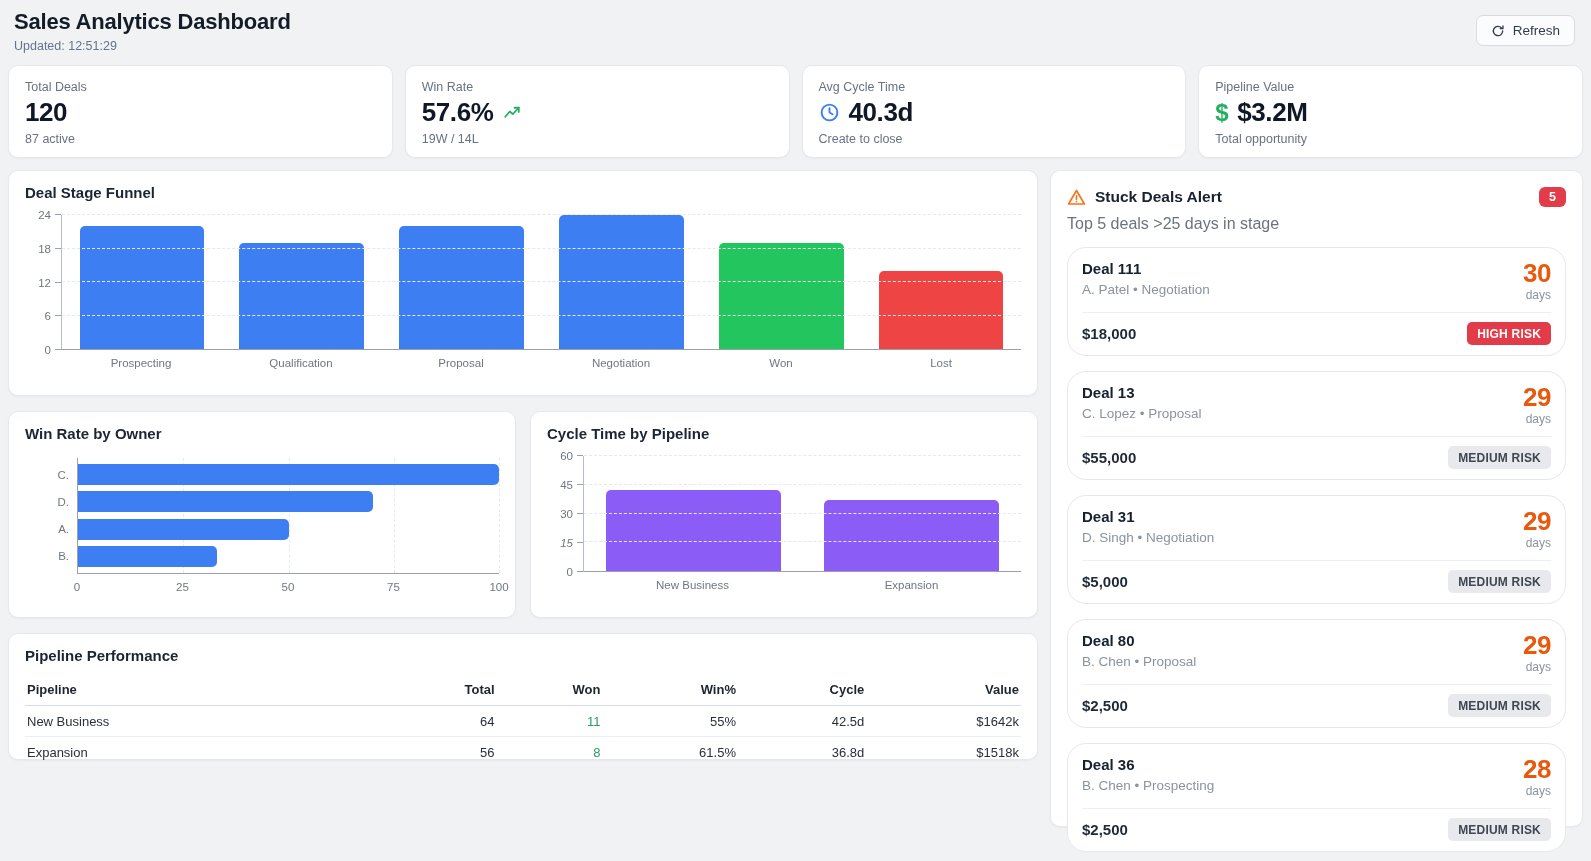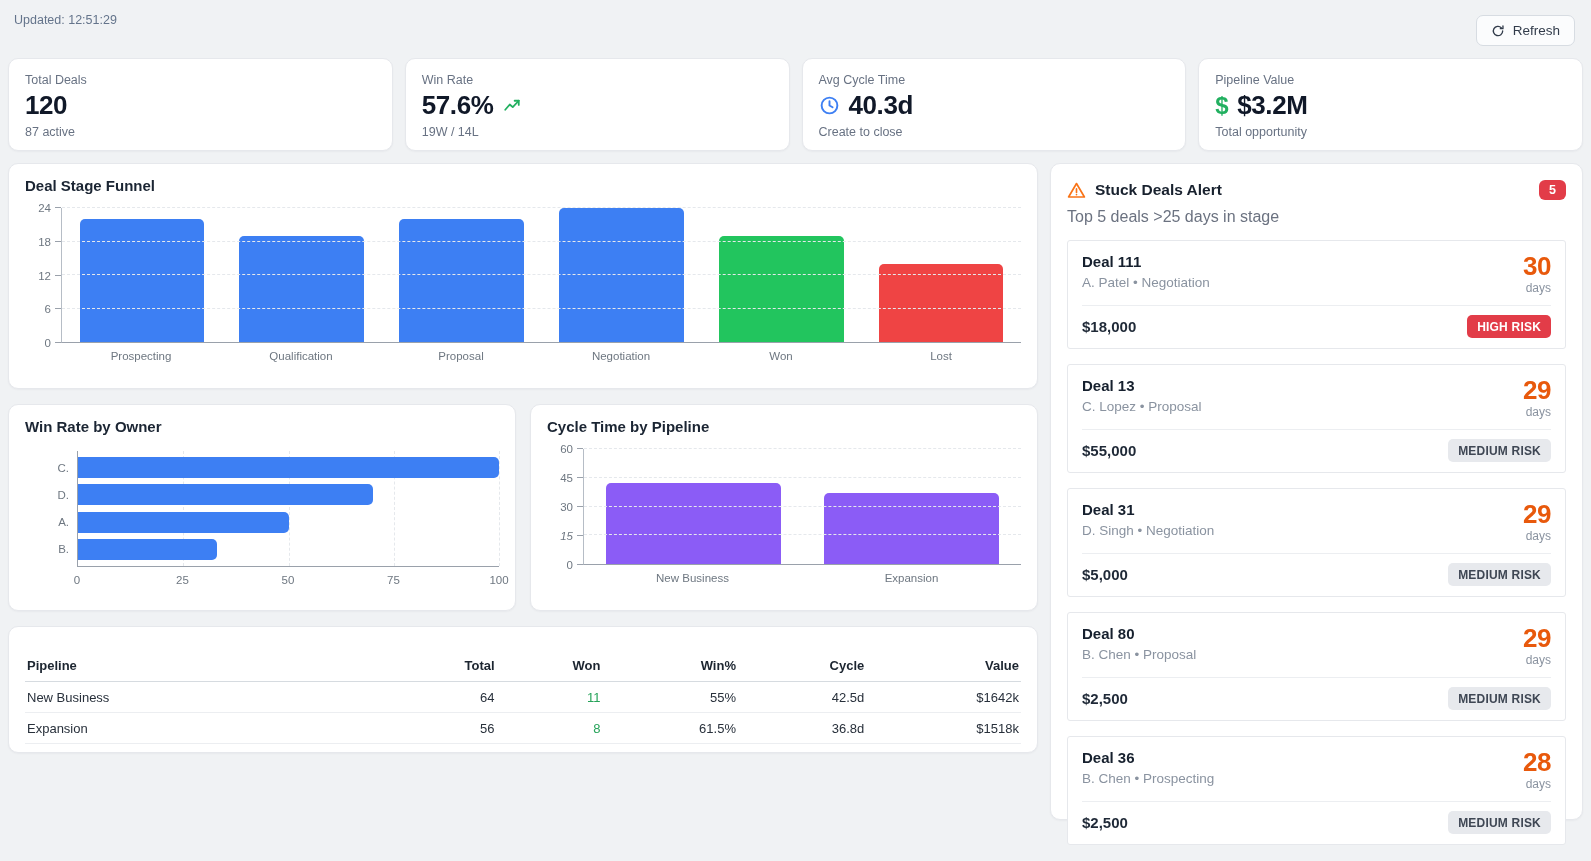--- a/index.html
+++ b/index.html
@@ -76,40 +76,41 @@
   .perf td:first-child { text-align: left; }
   .perf td.won-cell { color: #27a35a; }
 
   
   .stuck-panel { height: 657px; padding: 16px; }
   .stuck-header { display: flex; align-items: center; gap: 9px; }
   .stuck-title { font-size: 15.5px; font-weight: 700; color: #18212e; flex: 1; }
   .count-badge { background: #e23c48; color: #fff; font-size: 12.5px; font-weight: 700; padding: 3px 10px; border-radius: 6px; }
   .stuck-sub { font-size: 16px; color: #6b7280; margin-top: 8px; }
   .deal-list { display: flex; flex-direction: column; gap: 15px; margin-top: 14px; }
-  .deal { border: 1px solid #e6e8ec; border-radius: 3px; padding: 12px 14px 10px; background: #fff; }
+  .deal { border: 1px solid #e6e8ec; border-radius: 19px; padding: 12px 14px 10px; background: #fff; }
   .deal-top { display: flex; justify-content: space-between; align-items: flex-start; }
   .deal-id { font-size: 15px; font-weight: 700; color: #16202e; }
   .deal-meta { font-size: 13.5px; color: #8a93a0; margin-top: 5px; }
   .deal-days-wrap { text-align: right; }
   .deal-days { font-size: 26px; font-weight: 700; color: #e8590c; line-height: 1; letter-spacing: -0.5px; }
   .deal-days-label { font-size: 12px; color: #8a93a0; margin-top: 2px; }
   .deal-bottom { display: flex; justify-content: space-between; align-items: center; border-top: 1px solid #eceef1; margin-top: 10px; padding-top: 9px; }
   .deal-value { font-size: 15px; font-weight: 600; color: #1f2937; }
   .risk-badge { font-size: 12px; font-weight: 700; padding: 4.5px 10px; border-radius: 5px; letter-spacing: 0.2px; }
   .risk-high { background: #e23c48; color: #fff; }
   .risk-medium { background: #e7e9ed; color: #3f4754; }
 </style>
 </head>
 <body>
 
 <div class="page">
 
   <div class="header">
     <div>
+      <div class="page-title">Sales Analytics Dashboard</div>
       <div class="updated">Updated: 12:51:29</div>
     </div>
     <button class="refresh-btn">
       <span style="display:inline-flex;">
         <svg width="14" height="14" viewBox="0 0 24 24" fill="none" stroke="#323c4b" stroke-width="2.3" stroke-linecap="round" stroke-linejoin="round">
           <path d="M20 12a8 8 0 1 1-2.4-5.7"></path>
             <polyline points="20.5 3.5 20.5 8 16 8"></polyline>
         </svg>
       </span>
       <span>Refresh</span>
@@ -281,20 +282,21 @@
                 <div class="xlabels">
                   <div class="xlabel">New Business</div>
                   <div class="xlabel">Expansion</div>
                 </div>
               </div>
             </div>
         </div>
       </div>
 
       <div class="card table-card">
+        <div class="card-title">Pipeline Performance</div>
         <table class="perf">
           <thead>
             <tr>
               <th>Pipeline</th>
               <th>Total</th>
               <th>Won</th>
               <th>Win%</th>
               <th>Cycle</th>
               <th>Value</th>
             </tr>

